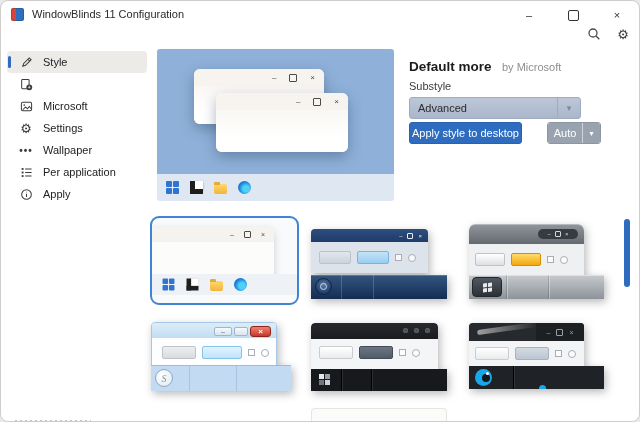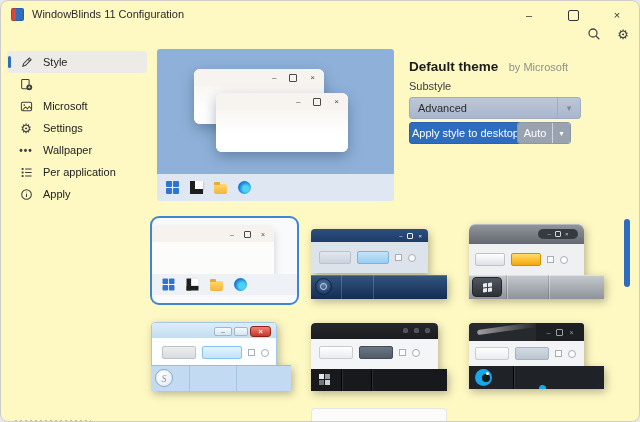--- a/index.html
+++ b/index.html
@@ -1,16 +1,16 @@
 <!DOCTYPE html>
 <html><head>
 <meta charset="utf-8">
 <style>
   html,body{margin:0;padding:0;background:#e9e9e9;}
-  .app{position:relative;width:640px;height:422px;background:#fef9c3;border:1px solid #cfcdca;
+  .app{position:relative;width:640px;height:422px;background:#ffffff;border:1px solid #cfcdca;
        border-radius:8px;overflow:hidden;box-sizing:border-box;
        font-family:"Liberation Sans",sans-serif;-webkit-font-smoothing:antialiased;}
 
   
   .titlebar{position:absolute;top:0;left:0;right:0;height:28px;}
   .app-icon{position:absolute;left:10px;top:7px;width:13px;height:13px;border-radius:2px;overflow:hidden;
             background:linear-gradient(90deg,#d8453a 0 42%,#2f6fc0 42%);box-shadow:inset 0 0 0 1px rgba(0,0,0,.15);}
   .window-title{position:absolute;left:31px;top:7px;font-size:11px;color:#2b2b2b;white-space:nowrap;}
   .win-controls{position:absolute;right:0;top:0;display:flex;}
   .wc{width:44px;height:28px;display:flex;align-items:center;justify-content:center;
@@ -70,21 +70,21 @@
   .substyle-label{position:absolute;left:408px;top:79px;font-size:11px;color:#3c3c3c;}
   .dropdown{position:absolute;left:408px;top:96px;width:172px;height:22px;box-sizing:border-box;
             background:linear-gradient(#bcc7d8,#aab6ca);border:1px solid #9fabbf;border-radius:3px;
             display:flex;align-items:center;cursor:pointer;}
   .dd-value{flex:1;padding-left:8px;font-size:11px;color:#2b2b2b;}
   .dd-arrow{width:22px;height:100%;display:flex;align-items:center;justify-content:center;
             border-left:1px solid #9fabbf;color:#7b879a;font-size:9px;}
   .apply-btn{position:absolute;left:408px;top:121px;width:113px;height:22px;background:#2e6cc0;
              border:1px solid #2a62b0;border-radius:3px;color:#fff;font-size:11px;cursor:pointer;
              display:flex;align-items:center;justify-content:center;padding:0;}
-  .auto-split{position:absolute;left:516px;top:121px;width:54px;height:22px;border-radius:3px;overflow:hidden;
+  .auto-split{position:absolute;left:546px;top:121px;width:54px;height:22px;border-radius:3px;overflow:hidden;
               display:flex;border:1px solid #8d97a3;box-sizing:border-box;}
   .auto-main{flex:1;background:#99a3af;color:#fff;font-size:11px;border:0;cursor:pointer;padding:0;}
   .auto-dd{width:18px;background:#99a3af;border:0;border-left:1px solid rgba(255,255,255,.55);color:#fff;
            font-size:8px;cursor:pointer;padding:0;}
 
   
   .scrollbar{position:absolute;right:9px;top:218px;width:6px;height:68px;border-radius:3px;background:#2e6cc0;cursor:pointer;}
 
   
   .thumb{position:absolute;cursor:pointer;overflow:hidden;}
@@ -336,21 +336,21 @@
       <span class="tb-icon">
           <span class="wb-white"></span>
           <span class="wb-black"></span>
         </span>
       <span class="folder-icon"></span>
       <span class="edge-icon"></span>
     </div>
   </section>
 
   <div class="panel-title-row">
-    <span class="panel-title">Default theme</span>
+    <span class="panel-title">Default more</span>
     <span class="panel-author">by Microsoft</span>
   </div>
   <div class="substyle-label">Substyle</div>
   <div class="dropdown">
     <span class="dd-value">Advanced</span>
     <span class="dd-arrow">▾</span>
   </div>
   <button class="apply-btn">Apply style to desktop</button>
   <div class="auto-split">
     <button class="auto-main">Auto</button>

